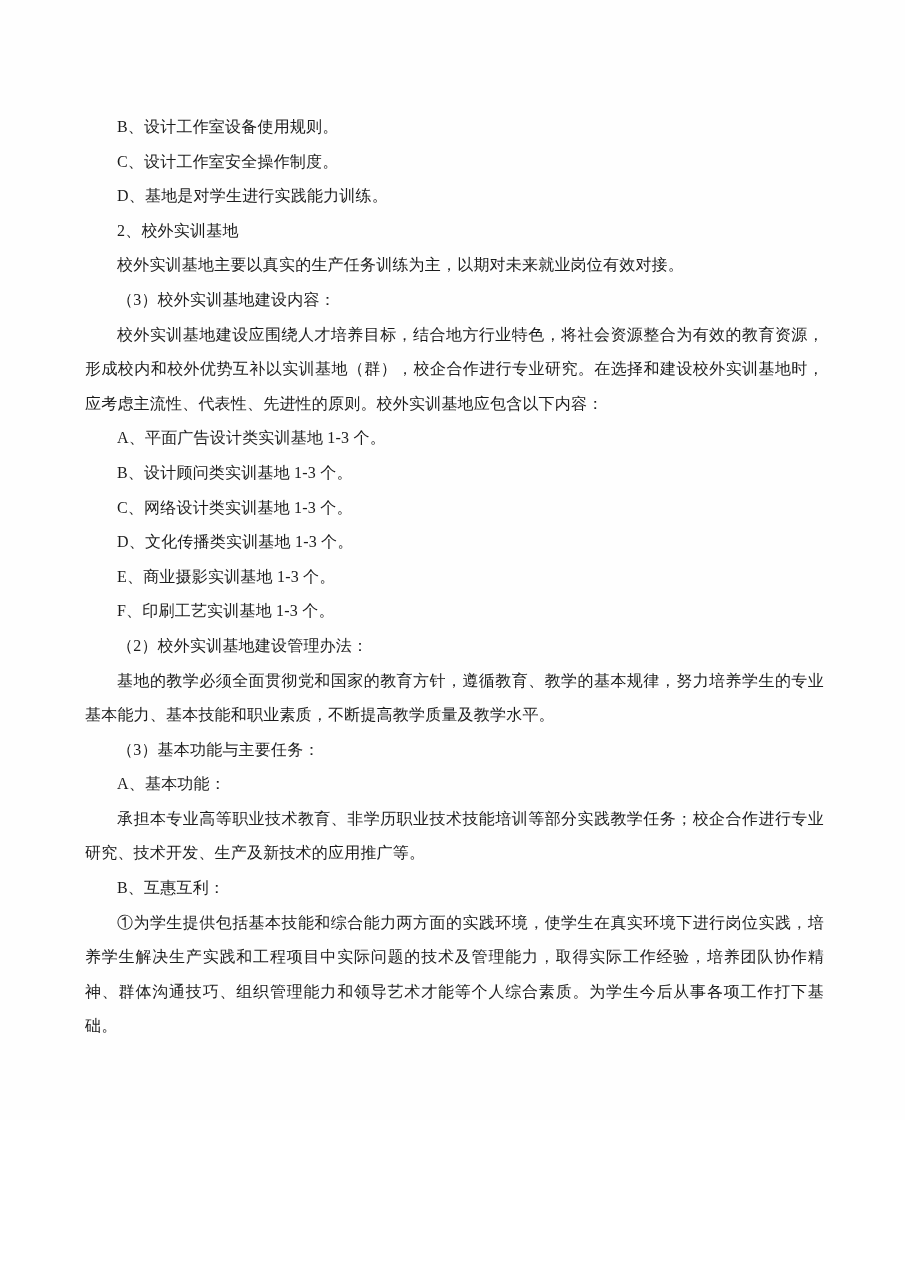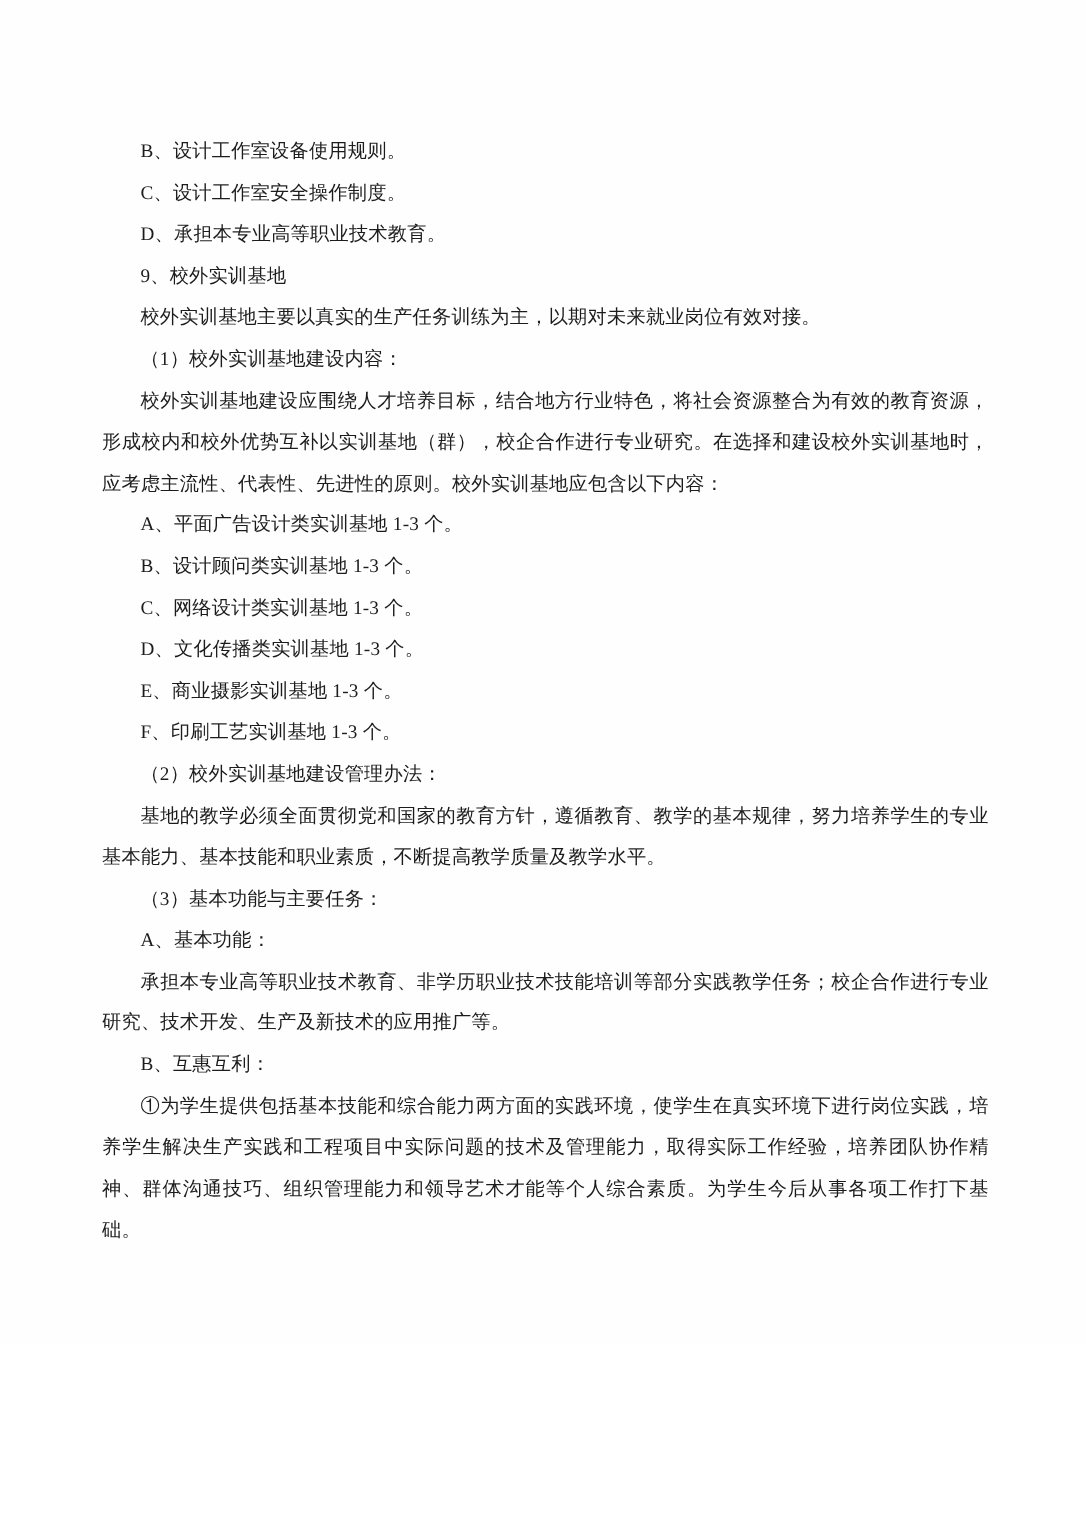--- a/index.html
+++ b/index.html
@@ -42,24 +42,24 @@
     color: #1c1c1c;
   }
 </style>
 </head>
 <body>
 
 <div class="page">
   <div class="content">
     <p>B、设计工作室设备使用规则。</p>
     <p>C、设计工作室安全操作制度。</p>
-    <p>D、承担本专业高等职业技术教育。</p>
-    <p>9、校外实训基地</p>
+    <p>D、基地是对学生进行实践能力训练。</p>
+    <p>2、校外实训基地</p>
     <p>校外实训基地主要以真实的生产任务训练为主，以期对未来就业岗位有效对接。</p>
-    <p>（1）校外实训基地建设内容：</p>
+    <p>（3）校外实训基地建设内容：</p>
     <p>校外实训基地建设应围绕人才培养目标，结合地方行业特色，将社会资源整合为有效的教育资源，形成校内和校外优势互补以实训基地（群），校企合作进行专业研究。在选择和建设校外实训基地时，应考虑主流性、代表性、先进性的原则。校外实训基地应包含以下内容：</p>
     <p>A、平面广告设计类实训基地 1-3 个。</p>
     <p>B、设计顾问类实训基地 1-3 个。</p>
     <p>C、网络设计类实训基地 1-3 个。</p>
     <p>D、文化传播类实训基地 1-3 个。</p>
     <p>E、商业摄影实训基地 1-3 个。</p>
     <p>F、印刷工艺实训基地 1-3 个。</p>
     <p>（2）校外实训基地建设管理办法：</p>
     <p>基地的教学必须全面贯彻党和国家的教育方针，遵循教育、教学的基本规律，努力培养学生的专业基本能力、基本技能和职业素质，不断提高教学质量及教学水平。</p>
     <p>（3）基本功能与主要任务：</p>

